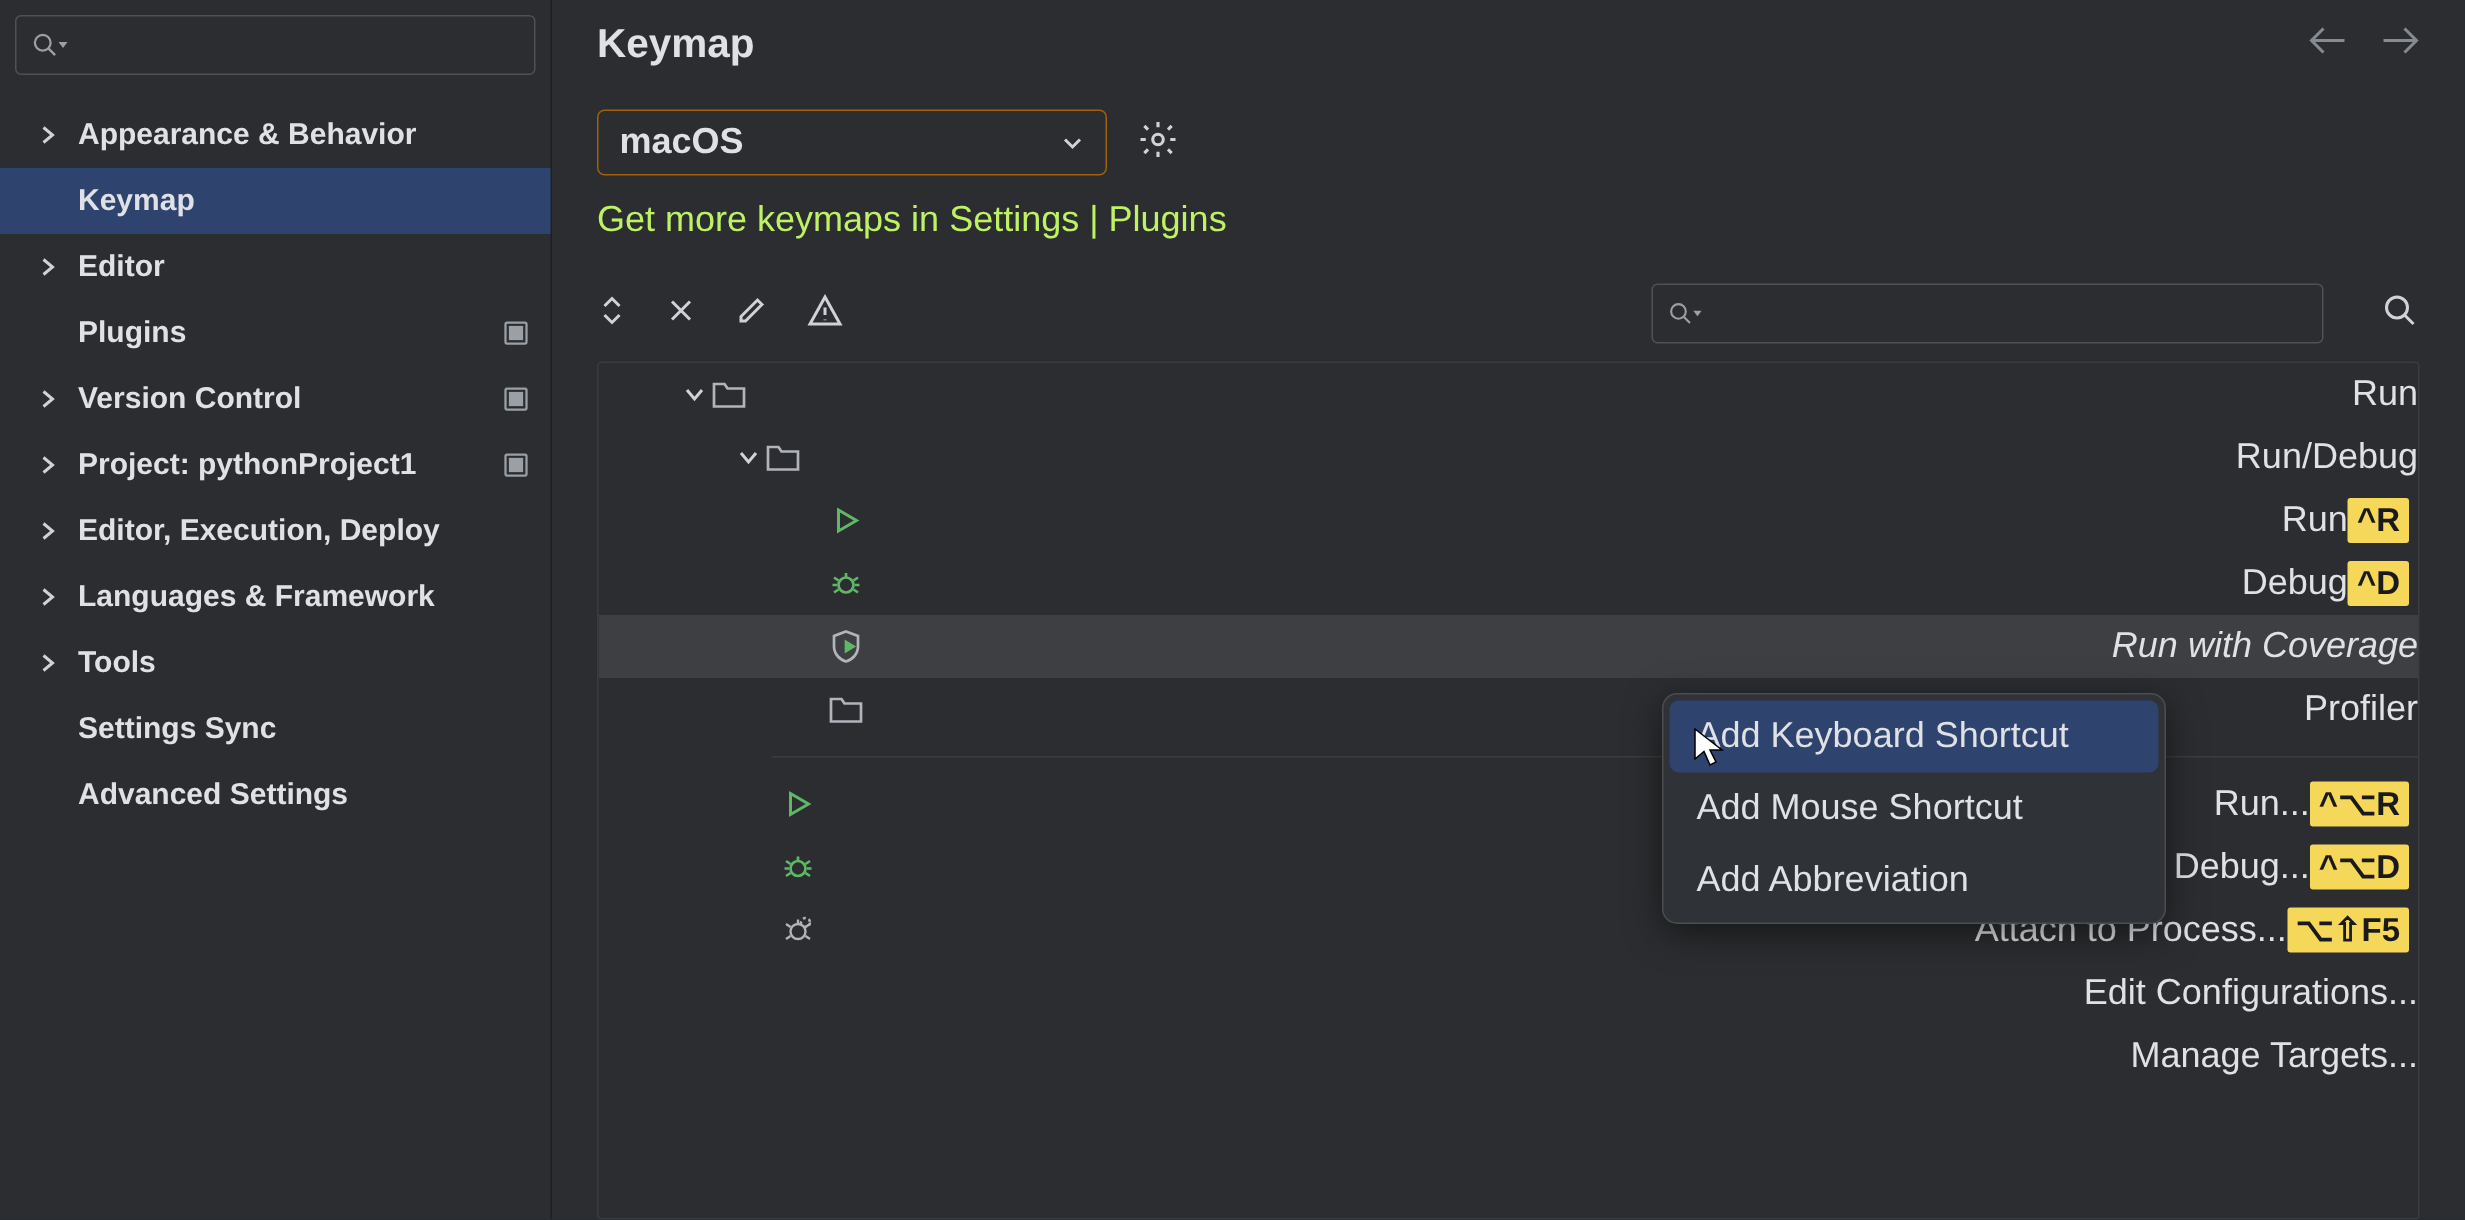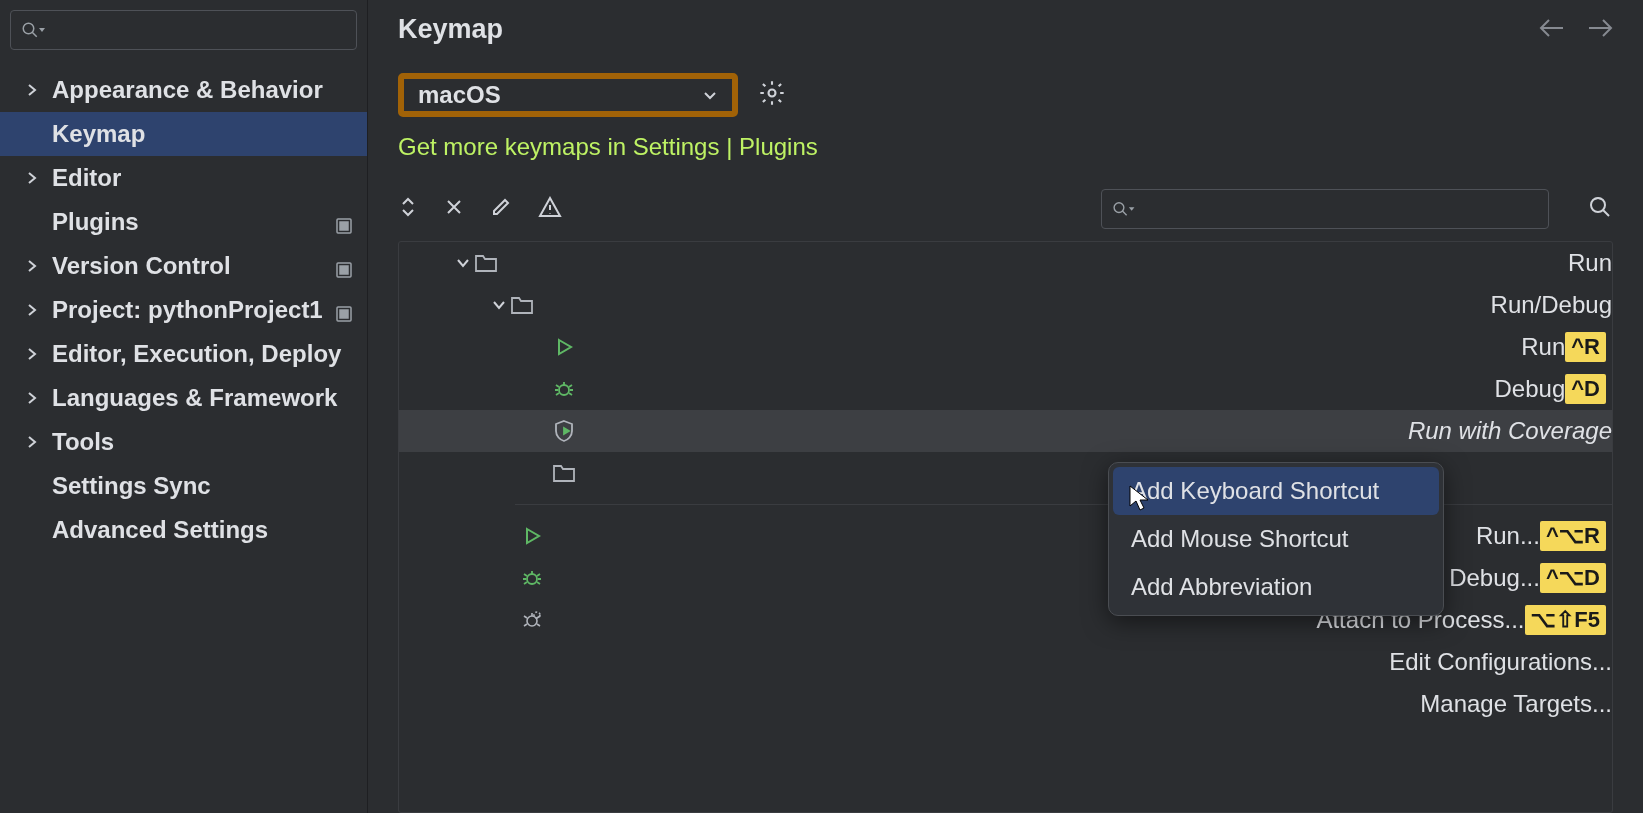--- a/index.html
+++ b/index.html
@@ -38,21 +38,21 @@
       font-size: 20px;
       margin-left: 4px;
       width: 100%;
     }
     .sidebar-tree { padding-top: 8px; }
     .sidebar-item {
       display: flex;
       align-items: center;
       height: 44px;
       padding-left: 22px;
-      font-size: 24px;
+      font-size: 20px;
       font-weight: 600;
       cursor: pointer;
       white-space: nowrap;
       overflow: hidden;
     }
     .sidebar-item.selected { background: #2e436e; }
     .sidebar-item .chevron {
       width: 20px;
       display: flex;
       justify-content: center;
@@ -91,21 +91,21 @@
       padding: 18px 30px 10px 30px;
       gap: 20px;
     }
     .select-box {
       display: flex;
       align-items: center;
       justify-content: space-between;
       width: 340px;
       height: 44px;
       padding: 0 14px;
-      border: 6px solid #a16207;
+      border: 1px solid #a16207;
       border-radius: 5px;
       font-size: 24px;
       font-weight: 600;
       cursor: pointer;
     }
     .gear-btn { cursor: pointer; color: #cfd2d8; }
     .link-row {
       padding: 6px 30px 20px 30px;
     }
     .link-row a {
@@ -472,20 +472,21 @@
           </svg>
         </span>
         <span class="tree-label">Run with Coverage</span>
       </div>
       <div class="tree-row indent-3">
         <span class="tree-icon">
           <svg width="24" height="22" viewBox="0 0 24 22" fill="none" stroke="#b0b4bb" stroke-width="1.8">
             <path d="M2 4 H9 L11 7 H22 V19 H2 Z"></path>
           </svg>
         </span>
+        <span class="tree-label">Profiler</span>
       </div>
       <div class="tree-divider"></div>
       <div class="tree-row indent-2b">
         <span class="tree-icon">
           <svg width="20" height="20" viewBox="0 0 20 20" fill="none" stroke="#5fb865" stroke-width="2">
             <path d="M5 3 L17 10 L5 17 Z"></path>
           </svg>
         </span>
         <span class="tree-label">Run...</span>
         <span class="shortcut">^⌥R</span>

